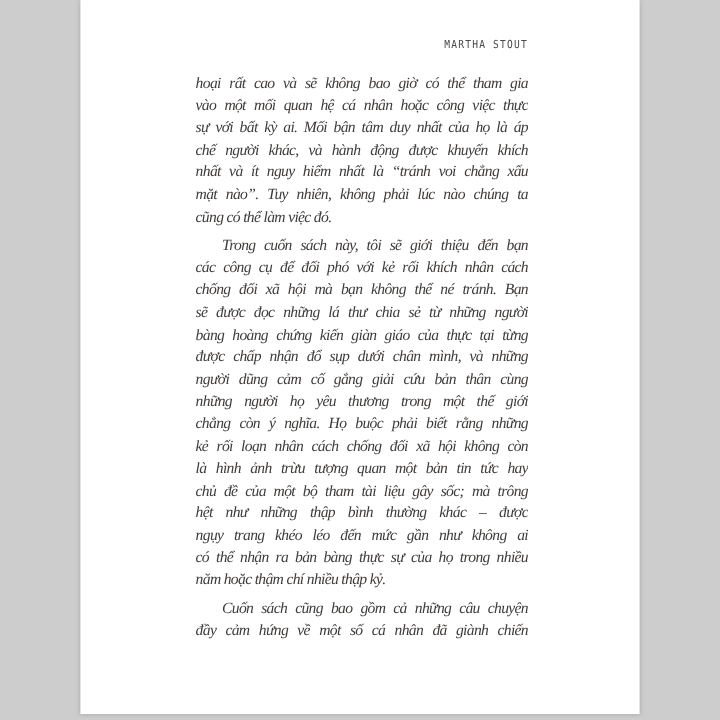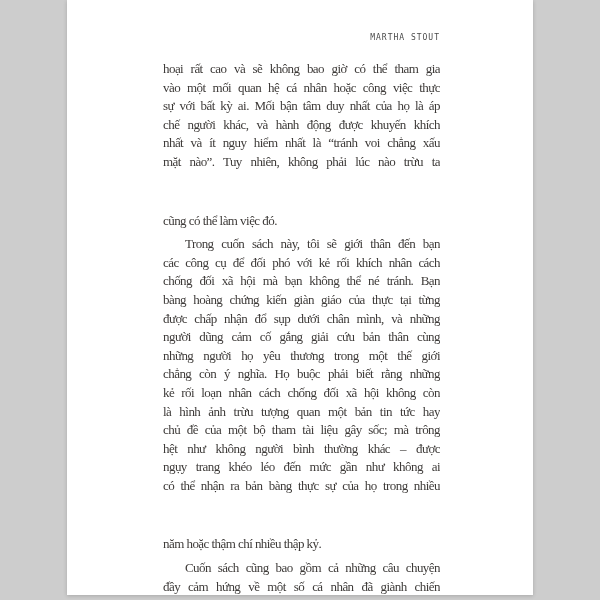--- a/index.html
+++ b/index.html
@@ -47,23 +47,24 @@
     font-size: 13px;
     line-height: 18.6px;
     letter-spacing: -0.55px;
   }
   .paragraph + .paragraph { margin-top: 5px; }
   .line {
     text-align: justify;
     text-align-last: justify;
     overflow: hidden;
     height: 18.6px;
+    font-style: italic;
   }
   .line.indent { padding-left: 22px; }
-  .line.last { text-align-last: left; margin-top: 40px; }
+  .line.last { text-align-last: left; }
   .page-number {
     position: absolute;
     left: 0; right: 0;
     top: 551px;
     text-align: center;
     font-family: "Liberation Sans", sans-serif;
     font-size: 10.5px;
     letter-spacing: 1px;
     color: var(--page_number);
   }
@@ -75,36 +76,37 @@
   <div class="book-page">
     <div class="running-header">MARTHA STOUT</div>
 
     <div class="text-block">
         <div class="paragraph">
           <div class="line">hoại rất cao và sẽ không bao giờ có thể tham gia</div>
           <div class="line">vào một mối quan hệ cá nhân hoặc công việc thực</div>
           <div class="line">sự với bất kỳ ai. Mối bận tâm duy nhất của họ là áp</div>
           <div class="line">chế người khác, và hành động được khuyến khích</div>
           <div class="line">nhất và ít nguy hiểm nhất là “tránh voi chẳng xấu</div>
-          <div class="line">mặt nào”. Tuy nhiên, không phải lúc nào trừu ta</div>
+          <div class="line">mặt nào”. Tuy nhiên, không phải lúc nào chúng ta</div>
           <div class="line last">cũng có thể làm việc đó.</div>
         </div>
         <div class="paragraph">
-          <div class="line indent">Trong cuốn sách này, tôi sẽ giới thân đến bạn</div>
+          <div class="line indent">Trong cuốn sách này, tôi sẽ giới thiệu đến bạn</div>
           <div class="line">các công cụ để đối phó với kẻ rối khích nhân cách</div>
           <div class="line">chống đối xã hội mà bạn không thể né tránh. Bạn</div>
+          <div class="line">sẽ được đọc những lá thư chia sẻ từ những người</div>
           <div class="line">bàng hoàng chứng kiến giàn giáo của thực tại từng</div>
           <div class="line">được chấp nhận đổ sụp dưới chân mình, và những</div>
           <div class="line">người dũng cảm cố gắng giải cứu bản thân cùng</div>
           <div class="line">những người họ yêu thương trong một thế giới</div>
           <div class="line">chẳng còn ý nghĩa. Họ buộc phải biết rằng những</div>
           <div class="line">kẻ rối loạn nhân cách chống đối xã hội không còn</div>
           <div class="line">là hình ảnh trừu tượng quan một bản tin tức hay</div>
           <div class="line">chủ đề của một bộ tham tài liệu gây sốc; mà trông</div>
-          <div class="line">hệt như không người bình thường khác – được</div>
+          <div class="line">hệt như những thập bình thường khác – được</div>
           <div class="line">ngụy trang khéo léo đến mức gần như không ai</div>
           <div class="line">có thể nhận ra bản bàng thực sự của họ trong nhiều</div>
           <div class="line last">năm hoặc thậm chí nhiều thập kỷ.</div>
         </div>
         <div class="paragraph">
           <div class="line indent">Cuốn sách cũng bao gồm cả những câu chuyện</div>
           <div class="line">đầy cảm hứng về một số cá nhân đã giành chiến</div>
         </div>
       </div>
 

